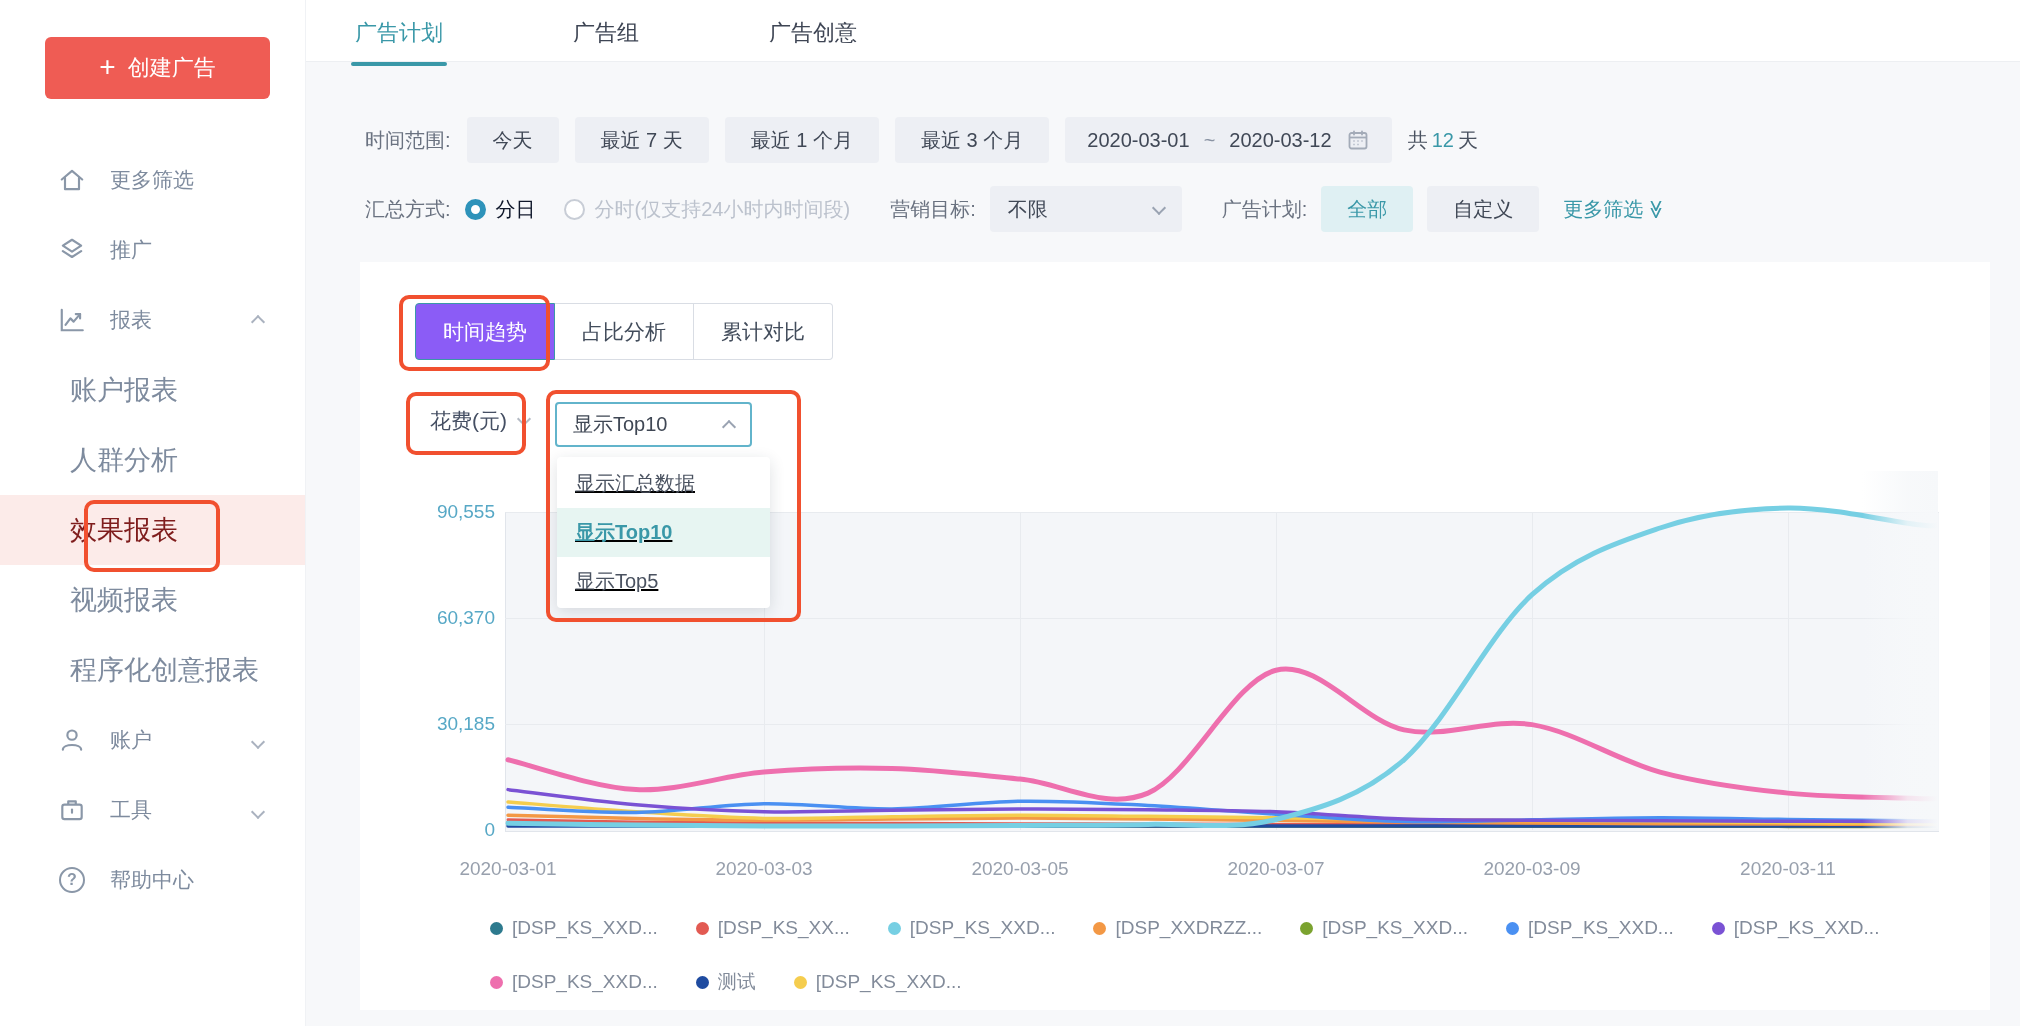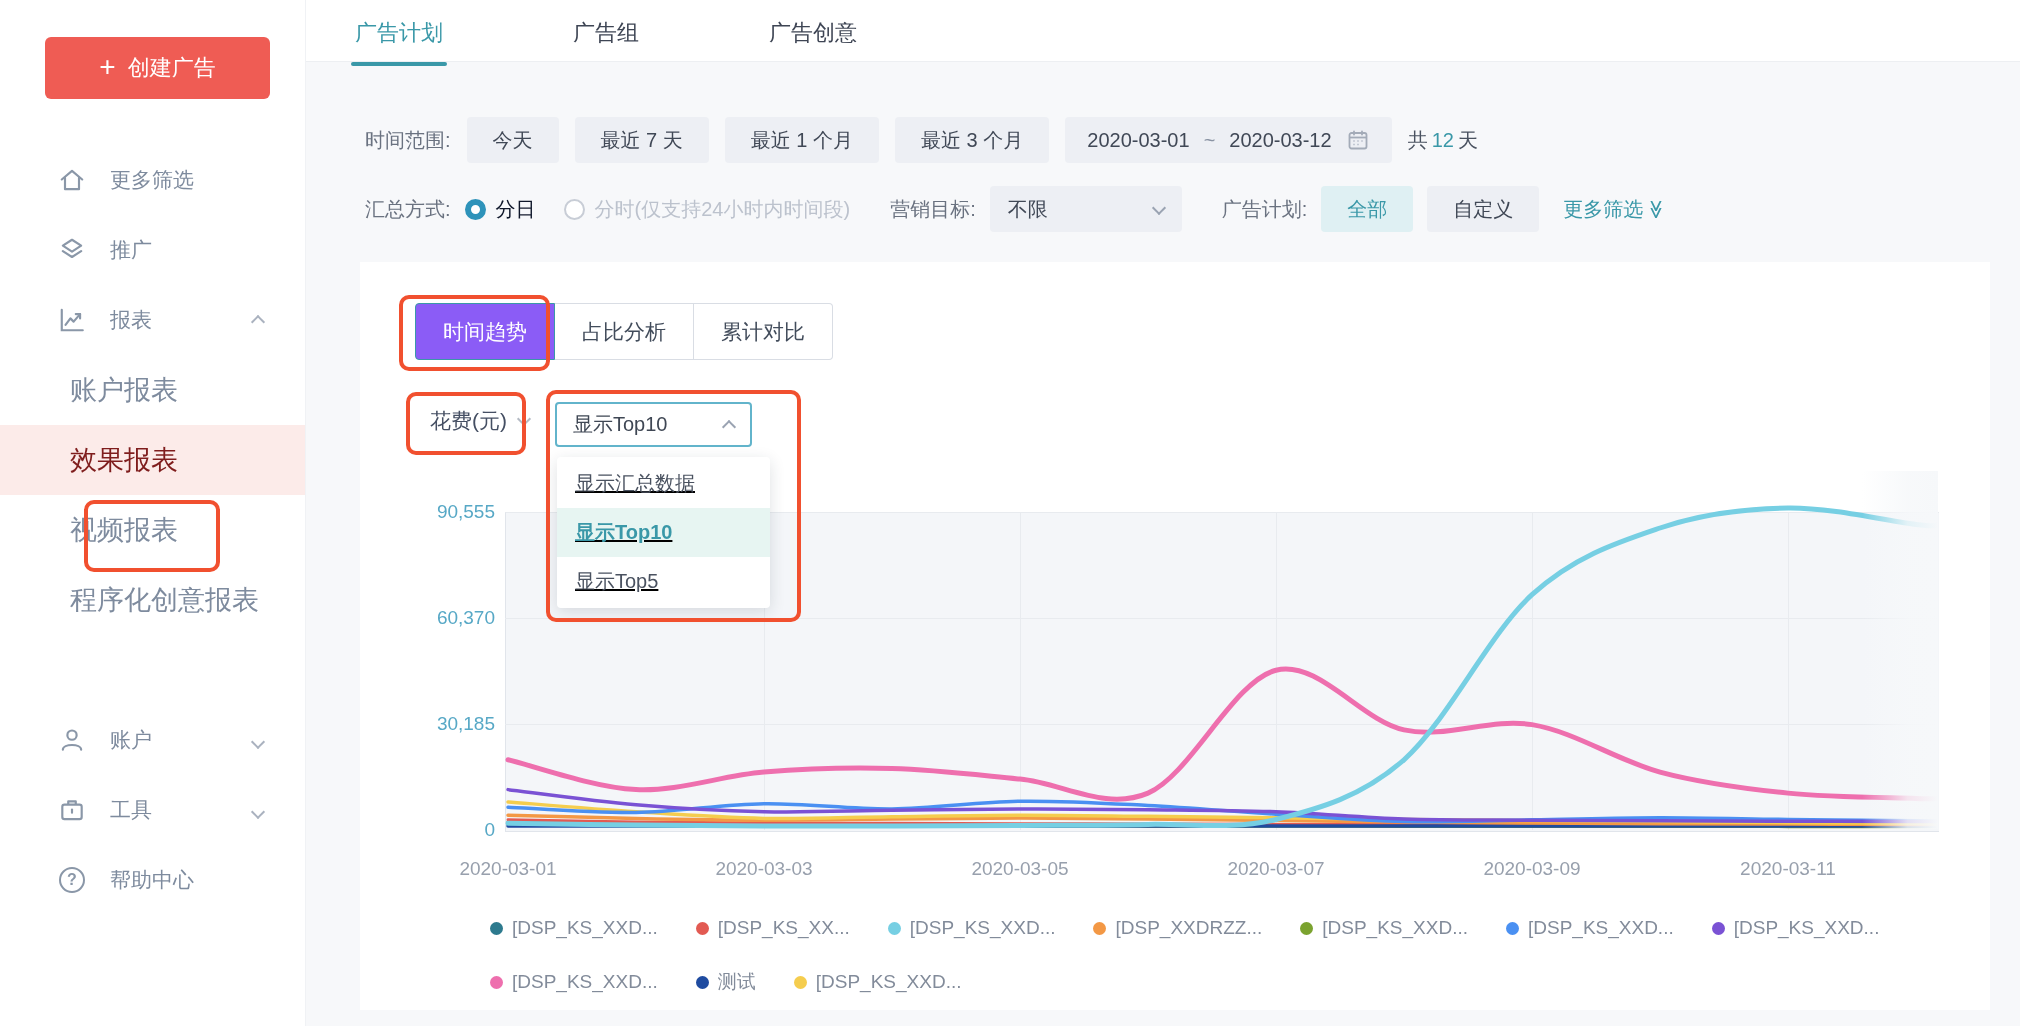--- a/index.html
+++ b/index.html
@@ -137,20 +137,21 @@
               <path d="M7 17.5 L11.5 11.5 L14.5 14.5 L20.5 7.5" fill="none" stroke="#8a97a8" stroke-width="2" stroke-linecap="round" stroke-linejoin="round"></path>
               <path d="M20.5 11.5 V7.5 H16.5" fill="none" stroke="#8a97a8" stroke-width="2" stroke-linecap="round" stroke-linejoin="round"></path>
             </svg>
           </span>
           <span>报表</span>
           <span class="chev-slot"><span class="chev sm up"></span></span>
         </div>
       </nav>
     <div class="nav" id="nav-sub">
         <div class="sub-item">账户报表</div>
+        <div class="sub-item">人群分析</div>
         <div class="sub-item active">效果报表</div>
         <div class="sub-item">视频报表</div>
         <div class="sub-item">程序化创意报表</div>
       </div>
     <nav class="nav" id="nav-bottom">
         <div class="nav-item">
           <span class="ni-icon">
             <svg viewBox="0 0 26 26" width="28" height="28">
               <circle cx="13" cy="8.5" r="4.3" fill="none" stroke="#8a97a8" stroke-width="2"></circle>
               <path d="M4.5 22 C4.5 16.2 21.5 16.2 21.5 22" fill="none" stroke="#8a97a8" stroke-width="2" stroke-linecap="round"></path>

